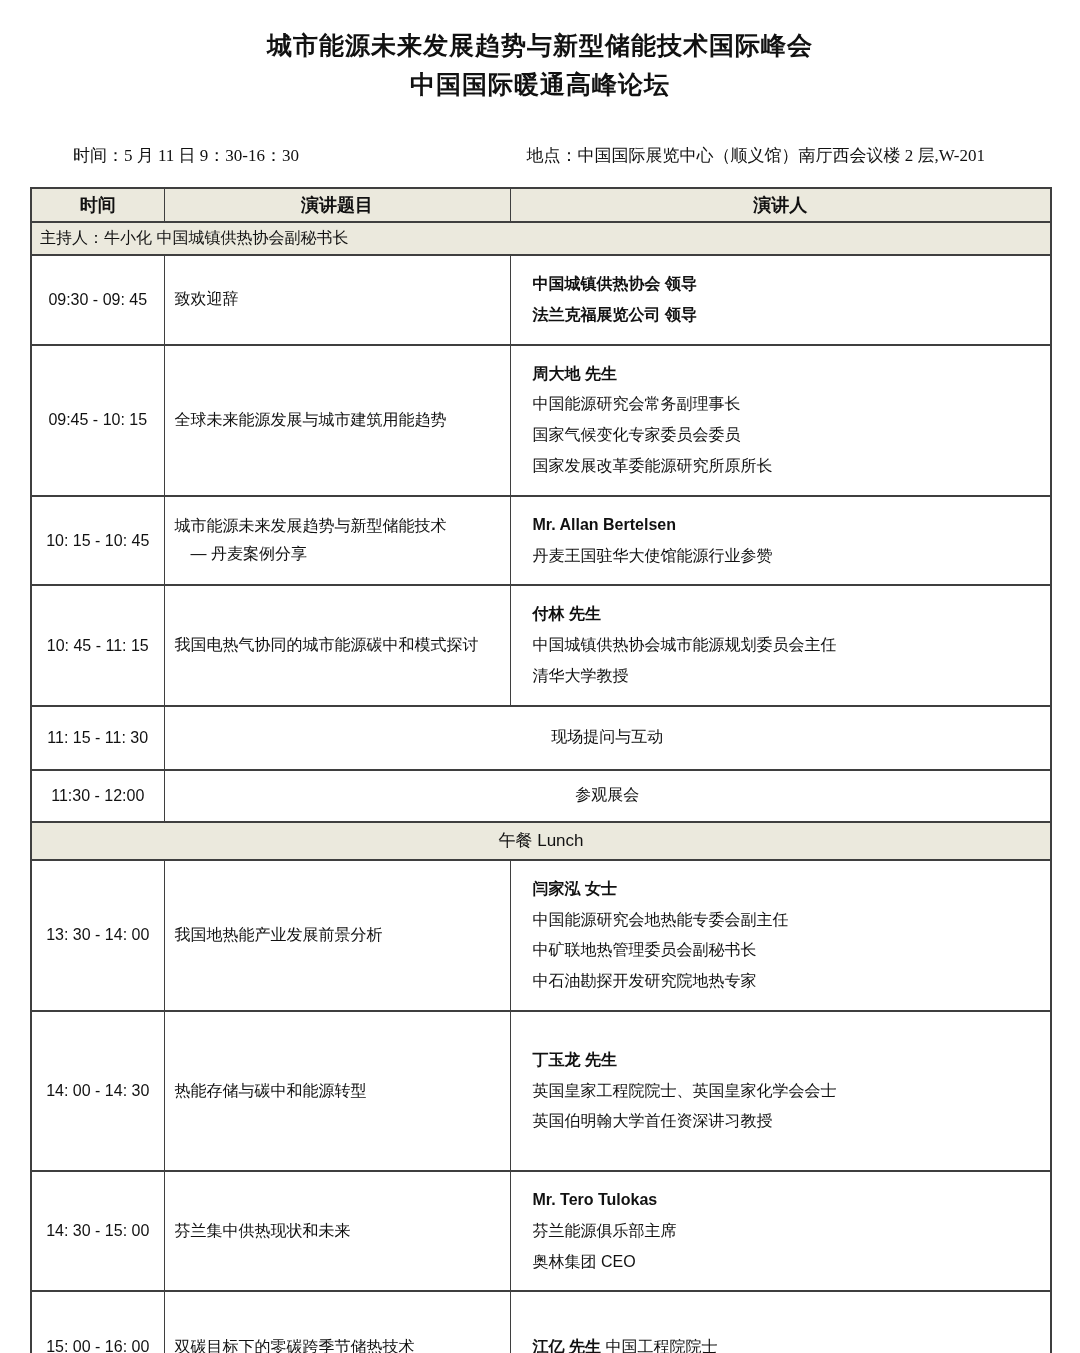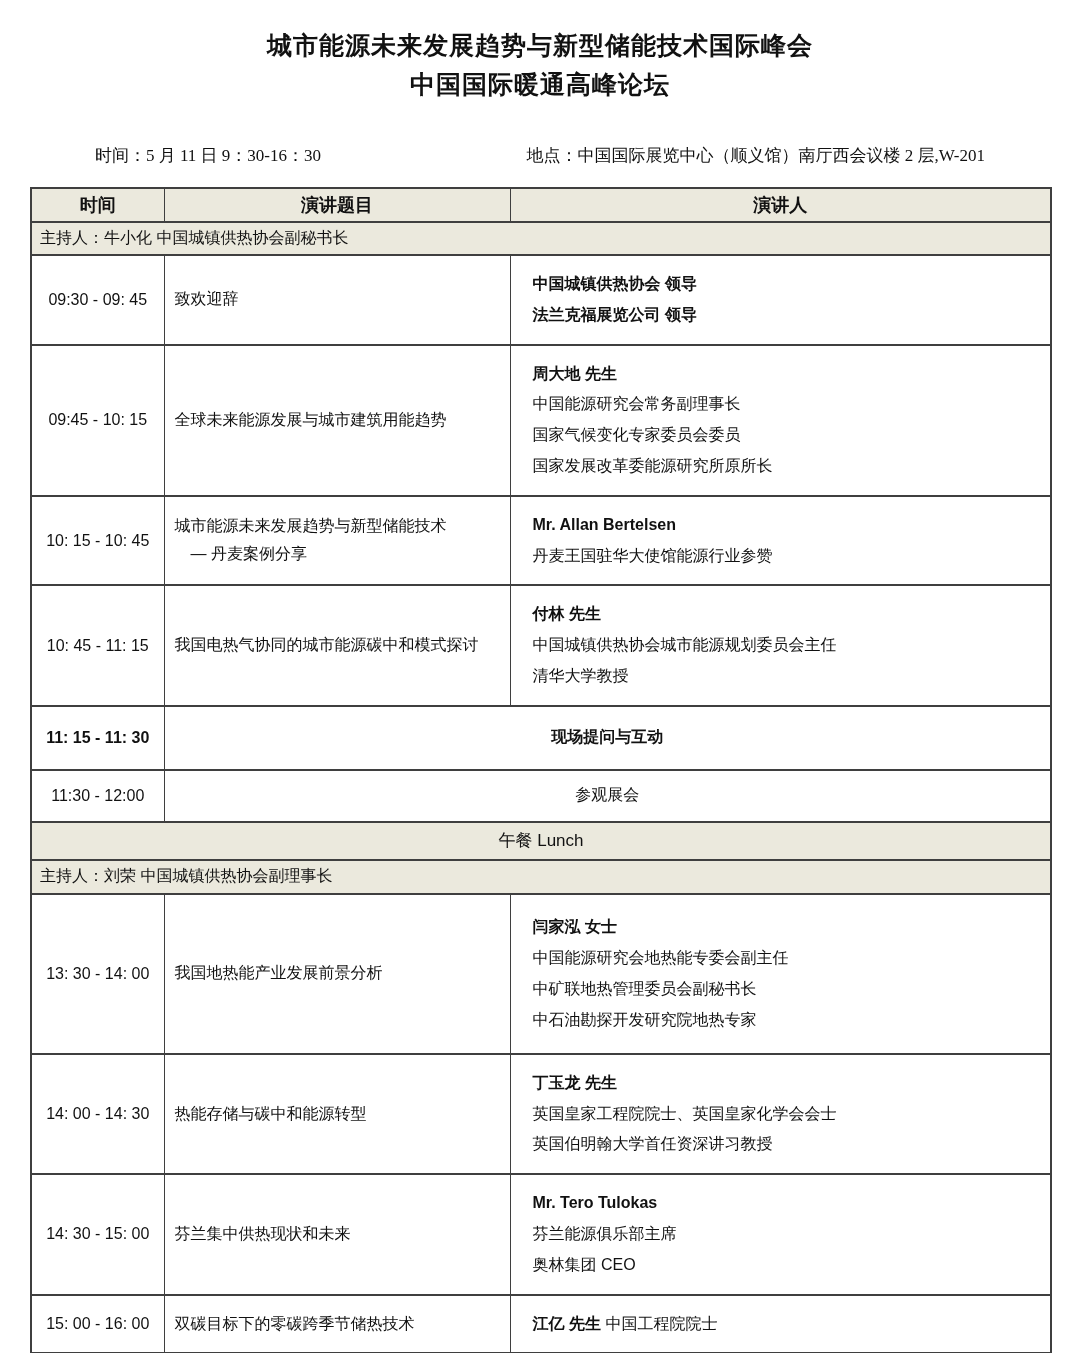--- a/index.html
+++ b/index.html
@@ -26,21 +26,21 @@
     line-height:1.0;
     margin:14px 0 0 0;
     letter-spacing:1px;
   }
   .title-line.second{margin-top:19px;}
 
   
   .meta{
     display:flex;
     justify-content:space-between;
-    margin:47px 95px 20px 95px;
+    margin:47px 95px 20px 73px;
     font-family:"Liberation Serif","DejaVu Serif",serif;
     font-size:17px;
   }
 
   
   table.agenda{
     width:1020px;
     margin:0 30px;
     border-collapse:collapse;
     table-layout:fixed;
@@ -84,21 +84,21 @@
     padding:5px 8px;
   }
   td.band.center{text-align:center;font-size:17px;}
 
   
   tbody tr:nth-child(1){height:33px;}
   tbody tr:nth-child(2){height:70px;}
   tbody tr:nth-child(3){height:130px;}
   tbody tr:nth-child(4){height:72px;}
   tbody tr:nth-child(5){height:108px;}
-  tbody tr:nth-child(6){height:64px;font-weight:bold;}
+  tbody tr:nth-child(6){height:64px;}
   tbody tr:nth-child(7){height:52px;}
   tbody tr:nth-child(8){height:38px;}
   tbody tr:nth-child(9){height:34px;}
   tbody tr:nth-child(10){height:160px;}
   tbody tr:nth-child(11){height:92px;}
   tbody tr:nth-child(12){height:112px;}
   tbody tr:nth-child(13){height:46px;}
   tbody tr:nth-child(14){height:37px;}
   tbody tr:nth-child(15){height:41px;}
 </style>
@@ -182,23 +182,20 @@
           <td class="cell time">11: 15 - 11: 30</td>
           <td class="cell merged" colspan="2">现场提问与互动</td>
         </tr>
         <tr class="row-merged">
           <td class="cell time">11:30 -  12:00</td>
           <td class="cell merged" colspan="2">参观展会</td>
         </tr>
         <tr class="row-banner">
           <td class="cell band center" colspan="3">午餐 Lunch</td>
         </tr>
-        <tr class="row-moderator">
-          <td class="cell band" colspan="3">主持人：刘荣 中国城镇供热协会副理事长</td>
-        </tr>
         <tr class="row-session">
           <td class="cell time">13: 30 - 14: 00</td>
           <td class="cell title">
             <div class="line">我国地热能产业发展前景分析</div>
           </td>
           <td class="cell speaker">
             <div class="line"><b>闫家泓 女士</b></div>
             <div class="line">中国能源研究会地热能专委会副主任</div>
             <div class="line">中矿联地热管理委员会副秘书长</div>
             <div class="line">中石油勘探开发研究院地热专家</div>

